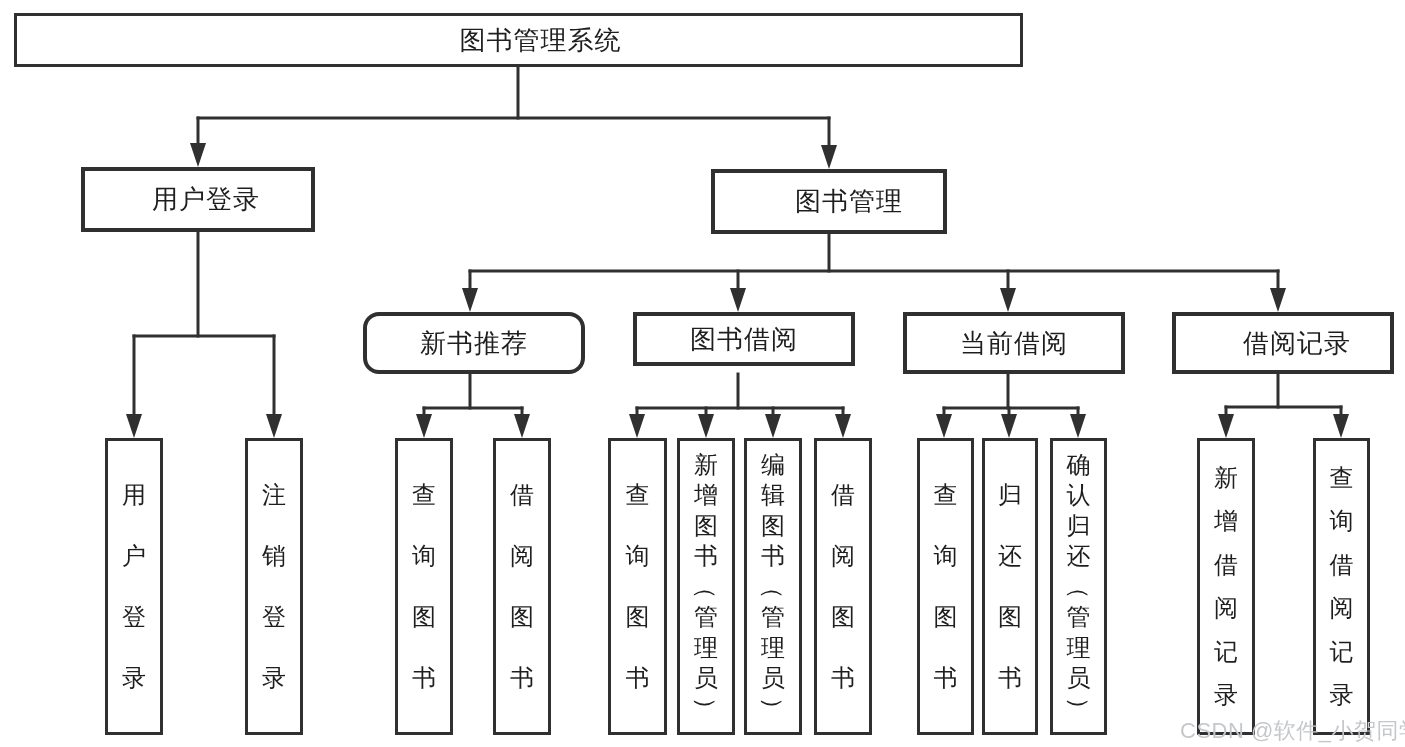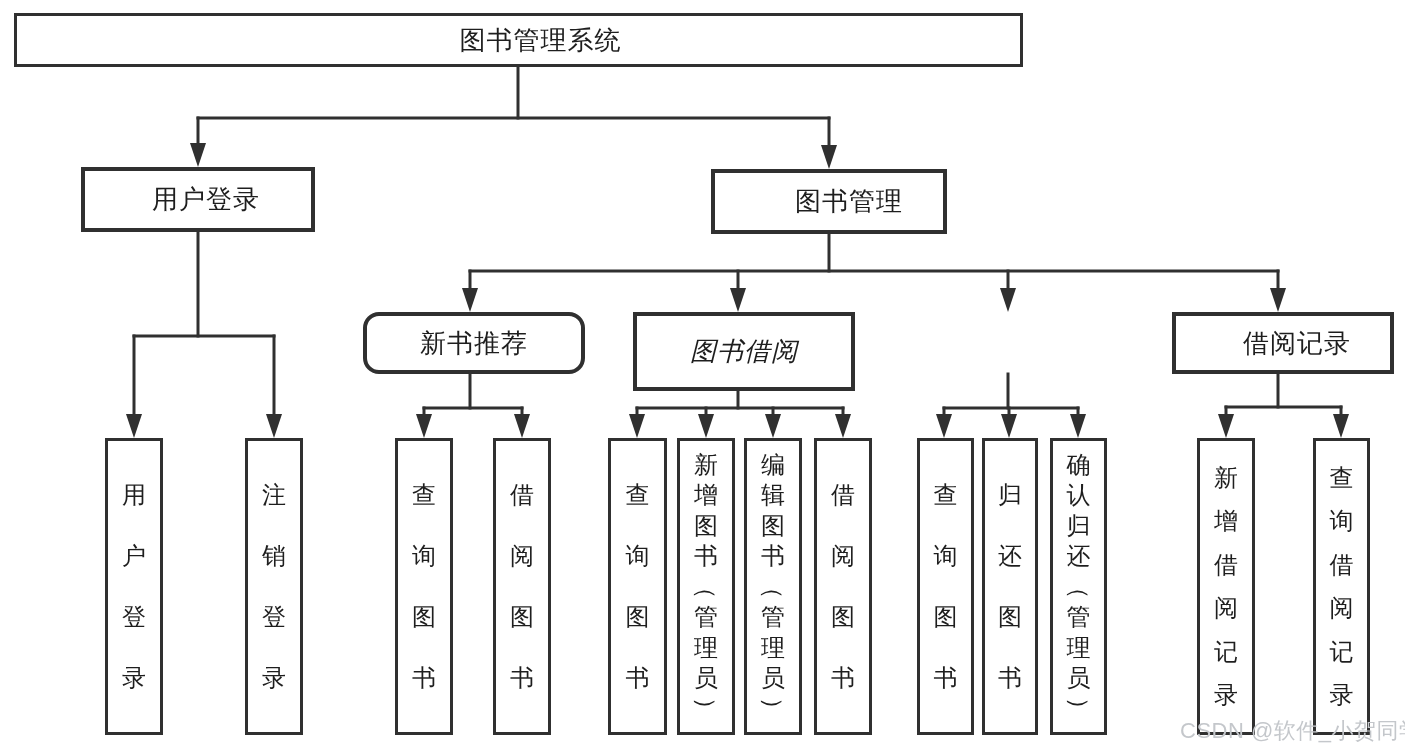--- a/index.html
+++ b/index.html
@@ -120,22 +120,25 @@
   <div class="node lv2" style="left:81px;top:167px;width:234px;height:65px;padding-left:16px;">
     <span>用户登录</span>
   </div>
   <div class="node lv2" style="left:711px;top:169px;width:236px;height:65px;padding-left:40px;">
     <span>图书管理</span>
   </div>
 
   <div class="node lv3" style="left:363px;top:312px;width:222px;height:62px;border-radius:16px;">
     <span>新书推荐</span>
   </div>
-  <div class="node lv3" style="left:633px;top:312px;width:222px;height:79px;font-style:italic;">
+  <div class="node lv3" style="left:633px;top:312px;width:222px;height:54px;">
     <span>图书借阅</span>
+  </div>
+  <div class="node lv3" style="left:903px;top:312px;width:222px;height:62px;">
+    <span>当前借阅</span>
   </div>
   <div class="node lv3" style="left:1172px;top:312px;width:222px;height:62px;padding-left:28px;">
     <span>借阅记录</span>
   </div>
 
   <div class="leaf" style="left:105px;width:58px;">
     <div class="vtext">
         <span class="vchar">用</span>
         <span class="vchar">户</span>
         <span class="vchar">登</span>

